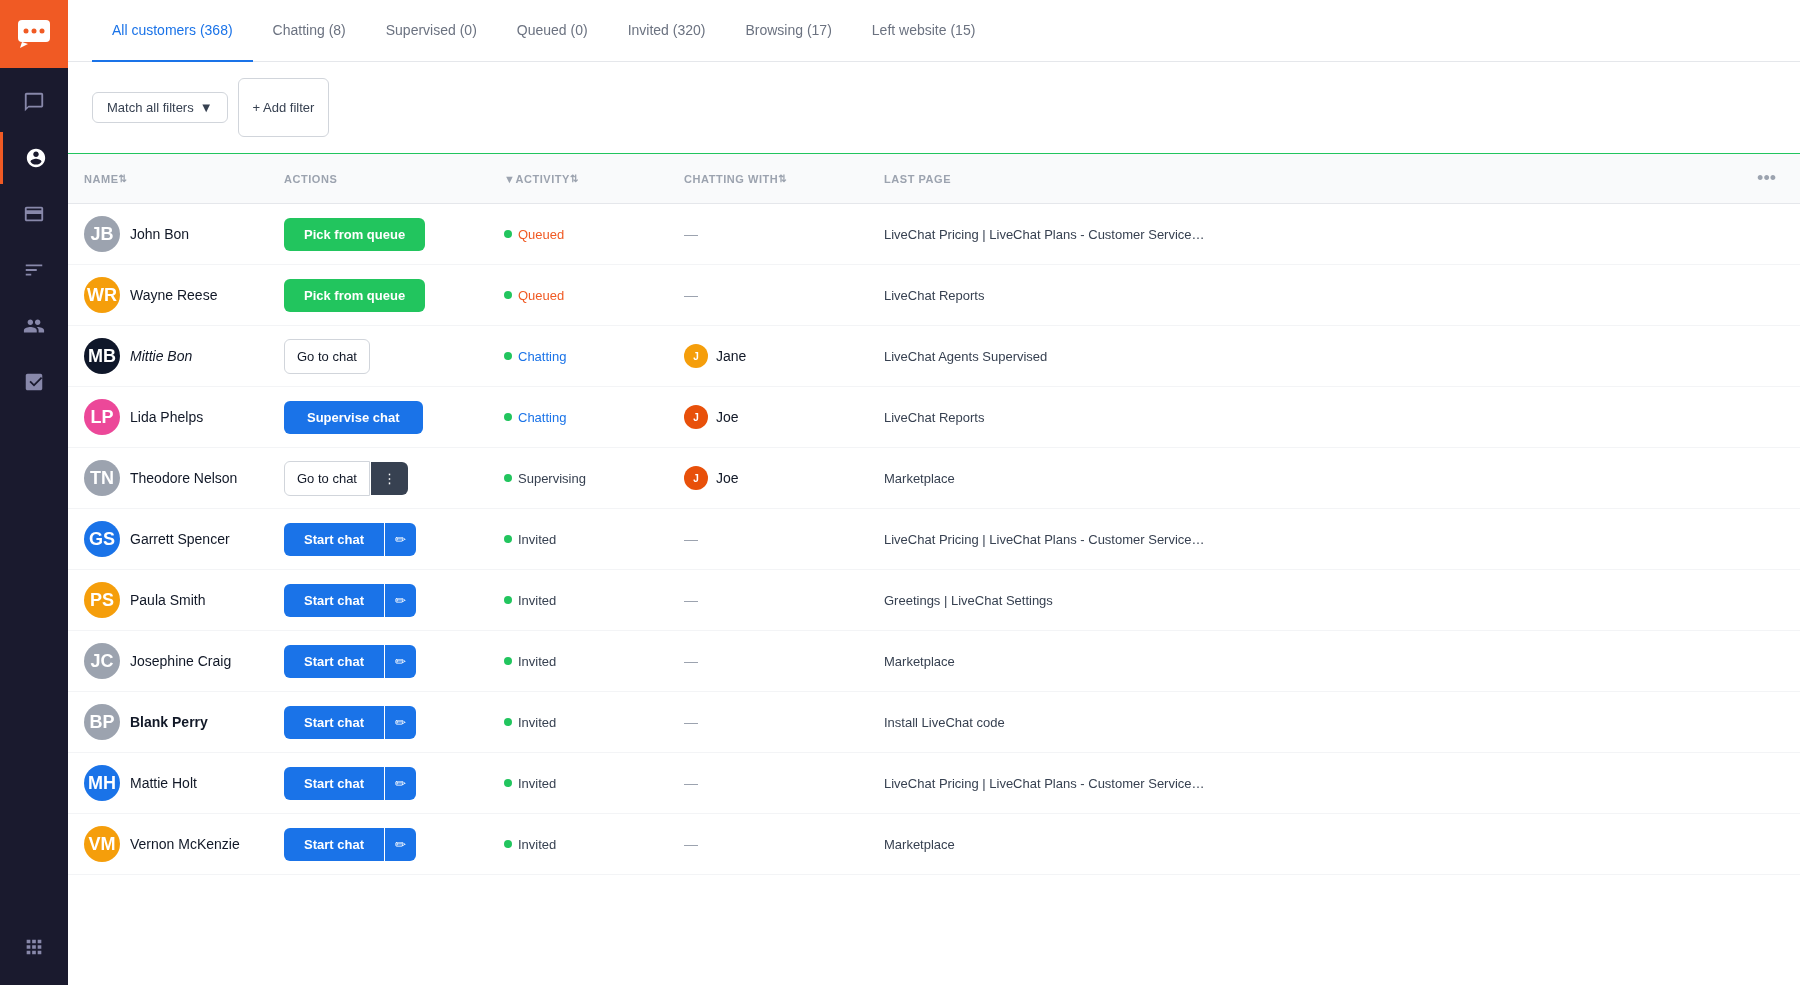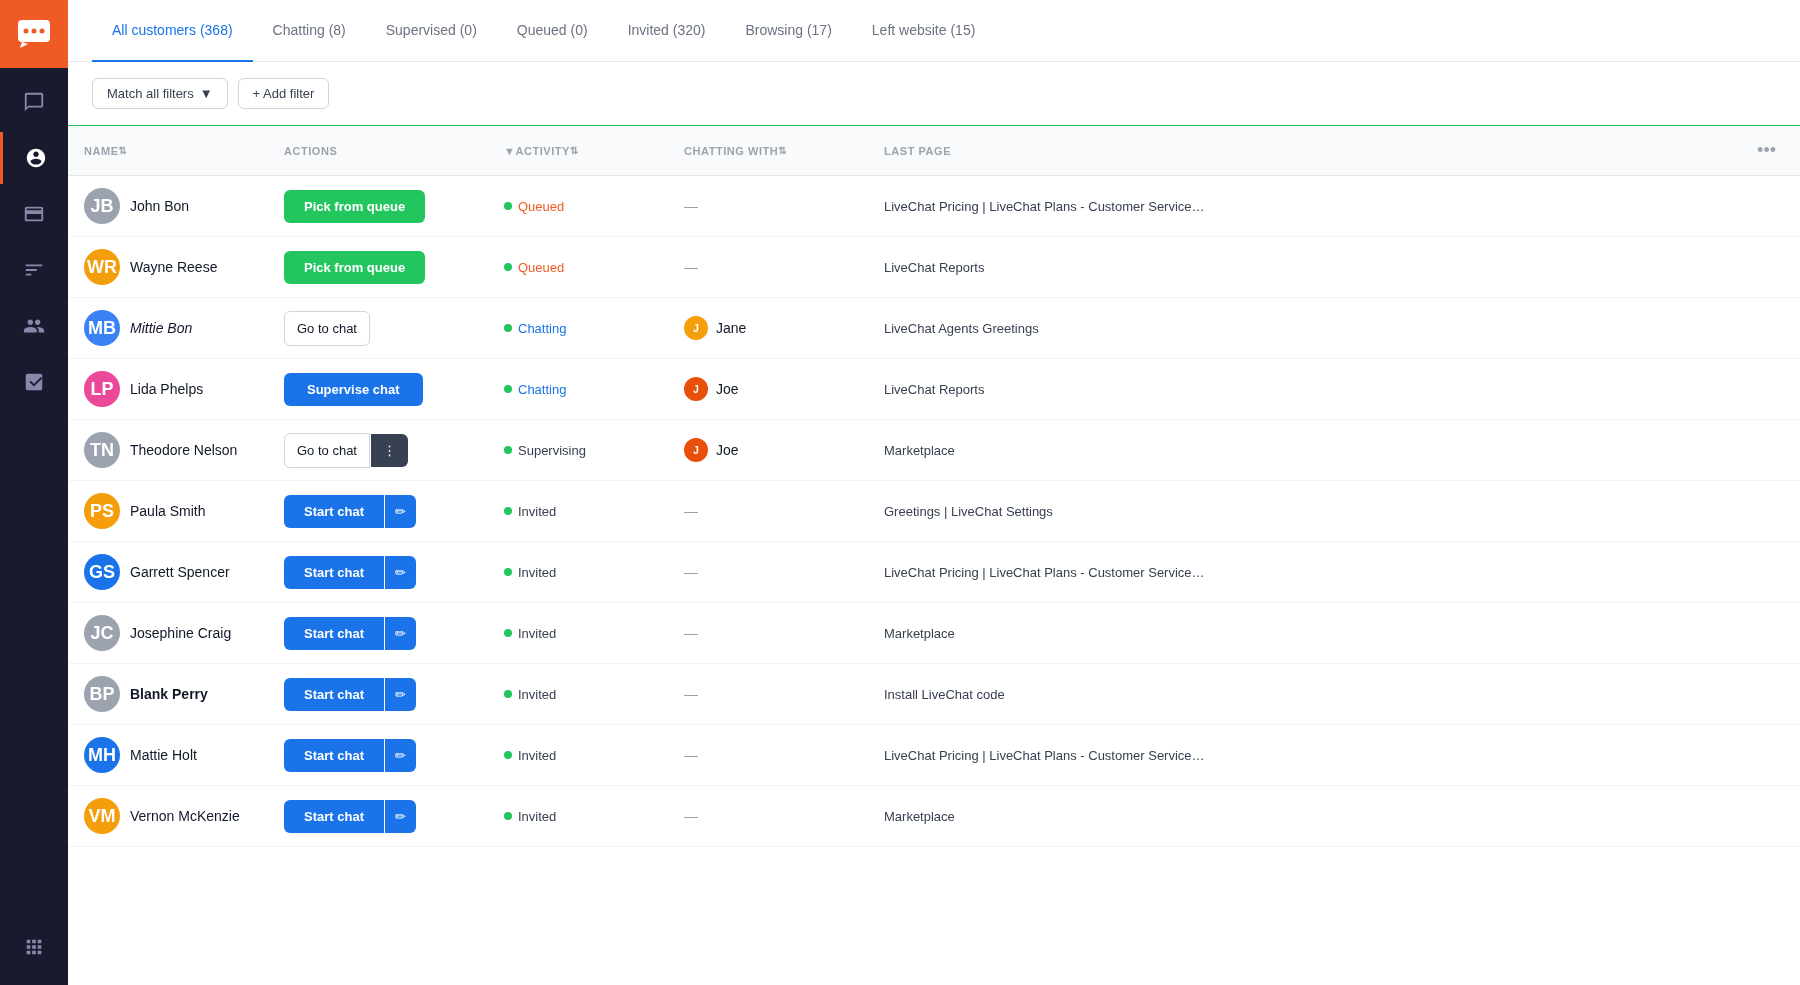--- a/index.html
+++ b/index.html
@@ -97,21 +97,21 @@
       border-radius: 6px;
       background: #fff;
       font-size: 13px;
       color: #374151;
       cursor: pointer;
       display: flex;
       align-items: center;
       gap: 6px;
     }
     .add-filter-btn {
-      padding: 7px 14px;
+      padding: 21px 14px;
       border: 1px solid #d1d5db;
       border-radius: 6px;
       background: #fff;
       font-size: 13px;
       color: #374151;
       cursor: pointer;
     }
 
     
     .table-container {
@@ -457,38 +457,38 @@
       <span style="color:#f05a24; font-weight: 500;">Queued</span>
     </div>
             </td>
             <td><span class="dash">—</span></td>
             <td><span class="page-text">LiveChat Reports</span></td>
             <td></td>
           </tr>
           <tr>
             <td>
     <div class="name-cell">
-      <div class="avatar" style="background:#3b82f6; color:#fff;">MB</div>
+      <div class="avatar" style="background:#0f172a; color:#fff;">MB</div>
       <span style="cursor:pointer; color:#111827; font-weight:500;font-style:italic;">Mittie Bon</span>
     </div>
   </td>
             <td><button class="btn-goto">Go to chat</button></td>
             <td>
     <div class="status chatting">
       <span class="status-dot green"></span>
       <span style="color:#1a73e8; font-weight: 500;">Chatting</span>
     </div>
             </td>
             <td>
       <div class="agent-cell">
         <div class="agent-avatar" style="background:#f59e0b; color:#fff;">J</div>
         <span>Jane</span>
       </div>
             </td>
-            <td><span class="page-text">LiveChat Agents Greetings</span></td>
+            <td><span class="page-text">LiveChat Agents Supervised</span></td>
             <td></td>
           </tr>
           <tr>
             <td>
     <div class="name-cell">
       <div class="avatar" style="background:#ec4899; color:#fff;">LP</div>
       <span style="cursor:pointer; color:#111827; font-weight:500;">Lida Phelps</span>
     </div>
   </td>
             <td><button class="btn-supervise">Supervise chat</button></td>
@@ -531,61 +531,61 @@
         <div class="agent-avatar" style="background:#e8500a; color:#fff;">J</div>
         <span>Joe</span>
       </div>
             </td>
             <td><span class="page-text">Marketplace</span></td>
             <td></td>
           </tr>
           <tr>
             <td>
     <div class="name-cell">
-      <div class="avatar" style="background:#f59e0b; color:#fff;">PS</div>
-      <span style="cursor:pointer; color:#111827; font-weight:500;">Paula Smith</span>
+      <div class="avatar" style="background:#1a73e8; color:#fff;">GS</div>
+      <span style="cursor:pointer; color:#111827; font-weight:500;">Garrett Spencer</span>
     </div>
   </td>
             <td>
       <div class="btn-group">
         <button class="btn-start">Start chat</button>
         <button class="btn-edit">✏</button>
       </div>
             </td>
             <td>
     <div class="status invited">
       <span class="status-dot green"></span>
       <span style="color:#374151; font-weight: 400;">Invited</span>
     </div>
             </td>
             <td><span class="dash">—</span></td>
-            <td><span class="page-text">Greetings | LiveChat Settings</span></td>
-            <td></td>
-          </tr>
-          <tr>
-            <td>
-    <div class="name-cell">
-      <div class="avatar" style="background:#1a73e8; color:#fff;">GS</div>
-      <span style="cursor:pointer; color:#111827; font-weight:500;">Garrett Spencer</span>
+            <td><span class="page-text">LiveChat Pricing | LiveChat Plans - Customer Service…</span></td>
+            <td></td>
+          </tr>
+          <tr>
+            <td>
+    <div class="name-cell">
+      <div class="avatar" style="background:#f59e0b; color:#fff;">PS</div>
+      <span style="cursor:pointer; color:#111827; font-weight:500;">Paula Smith</span>
     </div>
   </td>
             <td>
       <div class="btn-group">
         <button class="btn-start">Start chat</button>
         <button class="btn-edit">✏</button>
       </div>
             </td>
             <td>
     <div class="status invited">
       <span class="status-dot green"></span>
       <span style="color:#374151; font-weight: 400;">Invited</span>
     </div>
             </td>
             <td><span class="dash">—</span></td>
-            <td><span class="page-text">LiveChat Pricing | LiveChat Plans - Customer Service…</span></td>
+            <td><span class="page-text">Greetings | LiveChat Settings</span></td>
             <td></td>
           </tr>
           <tr>
             <td>
     <div class="name-cell">
       <div class="avatar" style="background:#9ca3af; color:#fff;">JC</div>
       <span style="cursor:pointer; color:#111827; font-weight:500;">Josephine Craig</span>
     </div>
   </td>
             <td>

